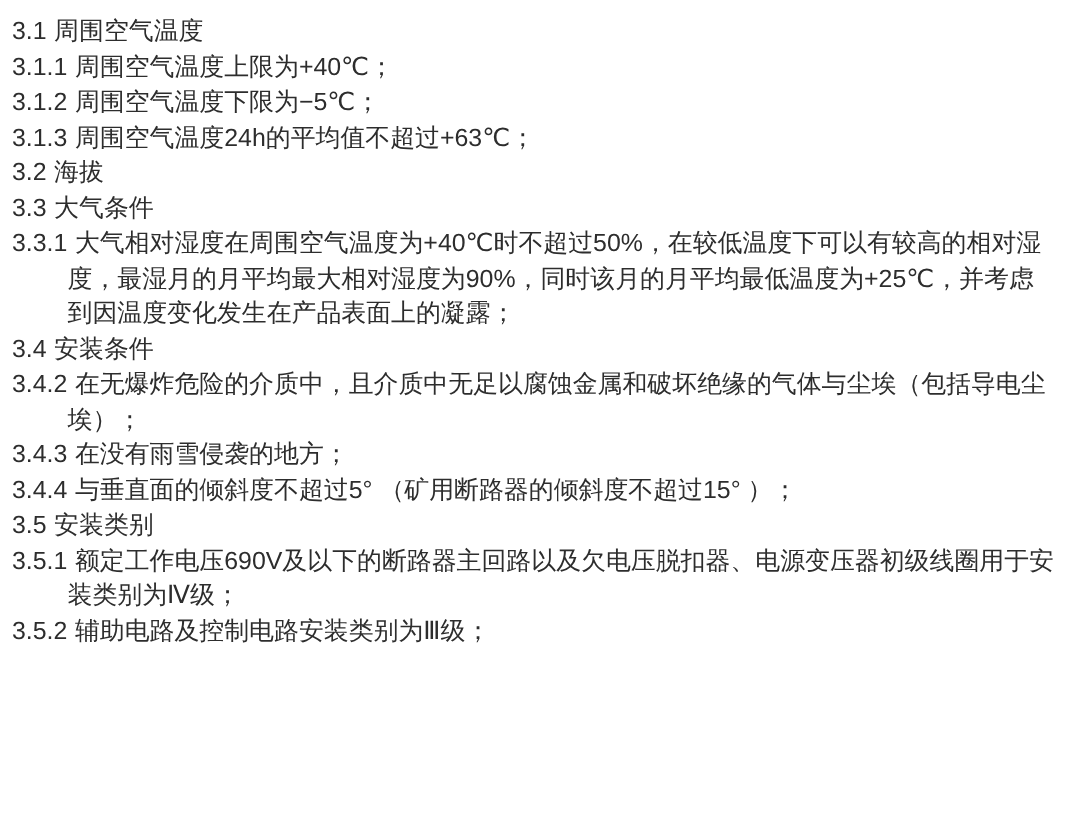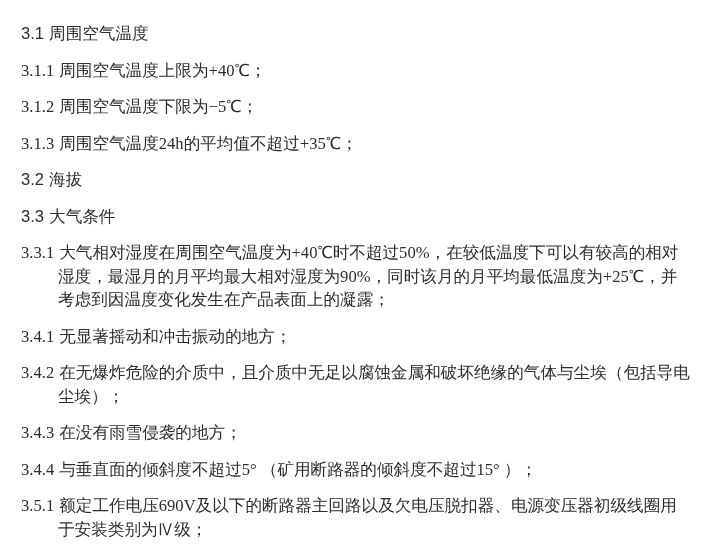--- a/index.html
+++ b/index.html
@@ -14,49 +14,50 @@
     font-family: "Liberation Sans", "DejaVu Sans", sans-serif;
     color: #2d2d2d;
   }
   .doc {
     padding: 9px 16px 0 8px;
     font-size: 16.6px;
     line-height: 23.5px;
     letter-spacing: 0;
   }
   .heading, .clause {
-    margin: 13px;
+    margin: 0;
   }
   
   .clause {
     padding-left: 37px;
     text-indent: -37px;
-    font-family: Liberation Serif, serif;
   }
   .num {
     margin-right: 5px;
     white-space: nowrap;
   }
 </style>
 </head>
 <body>
 
 <div class="doc">
 
   <p class="heading"><span class="num">3.1</span><span>周围空气温度</span></p>
   <p class="clause"><span class="num">3.1.1</span><span>周围空气温度上限为+40℃；</span></p>
   <p class="clause"><span class="num">3.1.2</span><span>周围空气温度下限为−5℃；</span></p>
-  <p class="clause"><span class="num">3.1.3</span><span>周围空气温度24h的平均值不超过+35℃；</span></p>
+  <p class="clause"><span class="num">3.1.3</span><span>周围空气温度24h的平均值不超过+63℃；</span></p>
 
   <p class="heading"><span class="num">3.2</span><span>海拔</span></p>
 
   <p class="heading"><span class="num">3.3</span><span>大气条件</span></p>
   <p class="clause"><span class="num">3.3.1</span><span>大气相对湿度在周围空气温度为+40℃时不超过50%，在较低温度下可以有较高的相对湿度，最湿月的月平均最大相对湿度为90%，同时该月的月平均最低温度为+25℃，并考虑到因温度变化发生在产品表面上的凝露；</span></p>
 
-  <p class="clause"><span class="num">3.4.1</span><span>无显著摇动和冲击振动的地方；</span></p>
+  <p class="heading"><span class="num">3.4</span><span>安装条件</span></p>
   <p class="clause"><span class="num">3.4.2</span><span>在无爆炸危险的介质中，且介质中无足以腐蚀金属和破坏绝缘的气体与尘埃（包括导电尘埃）；</span></p>
   <p class="clause"><span class="num">3.4.3</span><span>在没有雨雪侵袭的地方；</span></p>
   <p class="clause"><span class="num">3.4.4</span><span>与垂直面的倾斜度不超过5° （矿用断路器的倾斜度不超过15° ）；</span></p>
 
+  <p class="heading"><span class="num">3.5</span><span>安装类别</span></p>
   <p class="clause"><span class="num">3.5.1</span><span>额定工作电压690V及以下的断路器主回路以及欠电压脱扣器、电源变压器初级线圈用于安装类别为Ⅳ级；</span></p>
+  <p class="clause"><span class="num">3.5.2</span><span>辅助电路及控制电路安装类别为Ⅲ级；</span></p>
 
 
 </div>
 
 </body></html>

